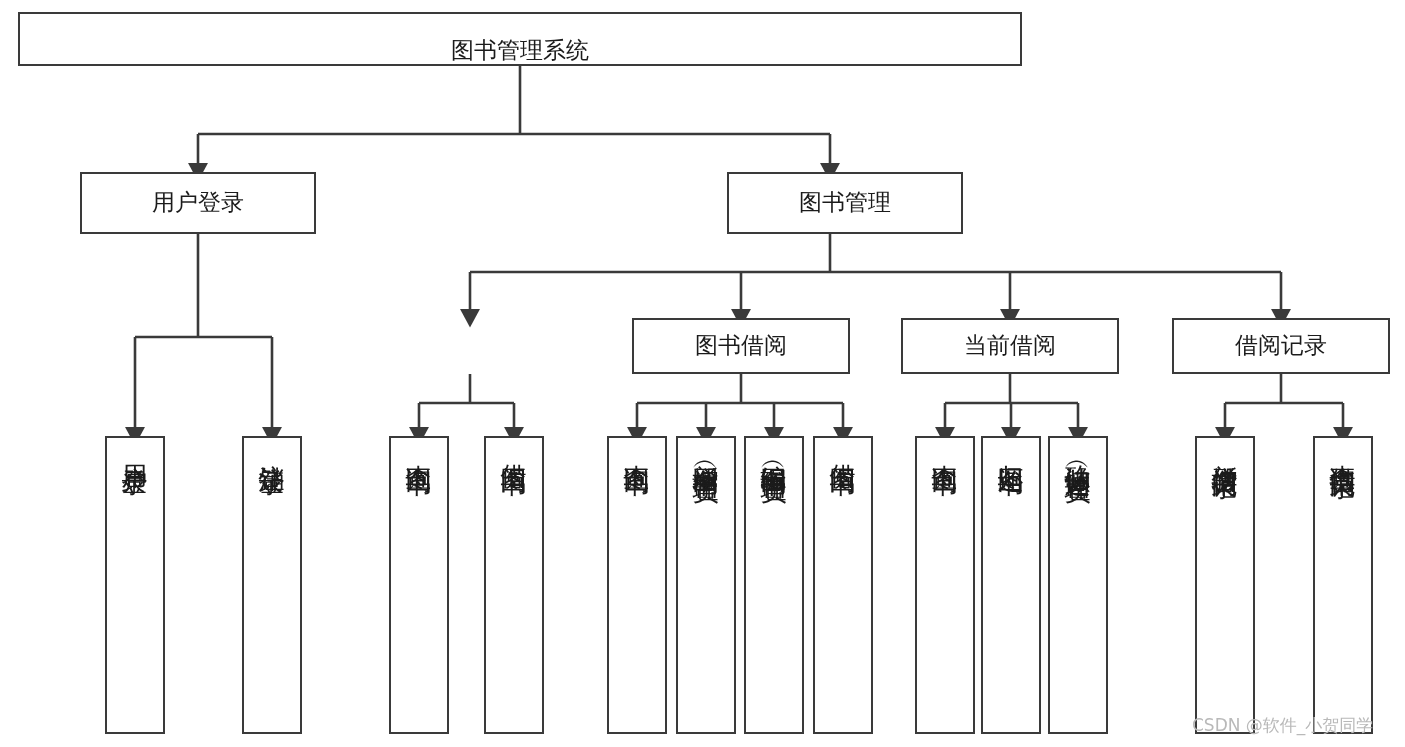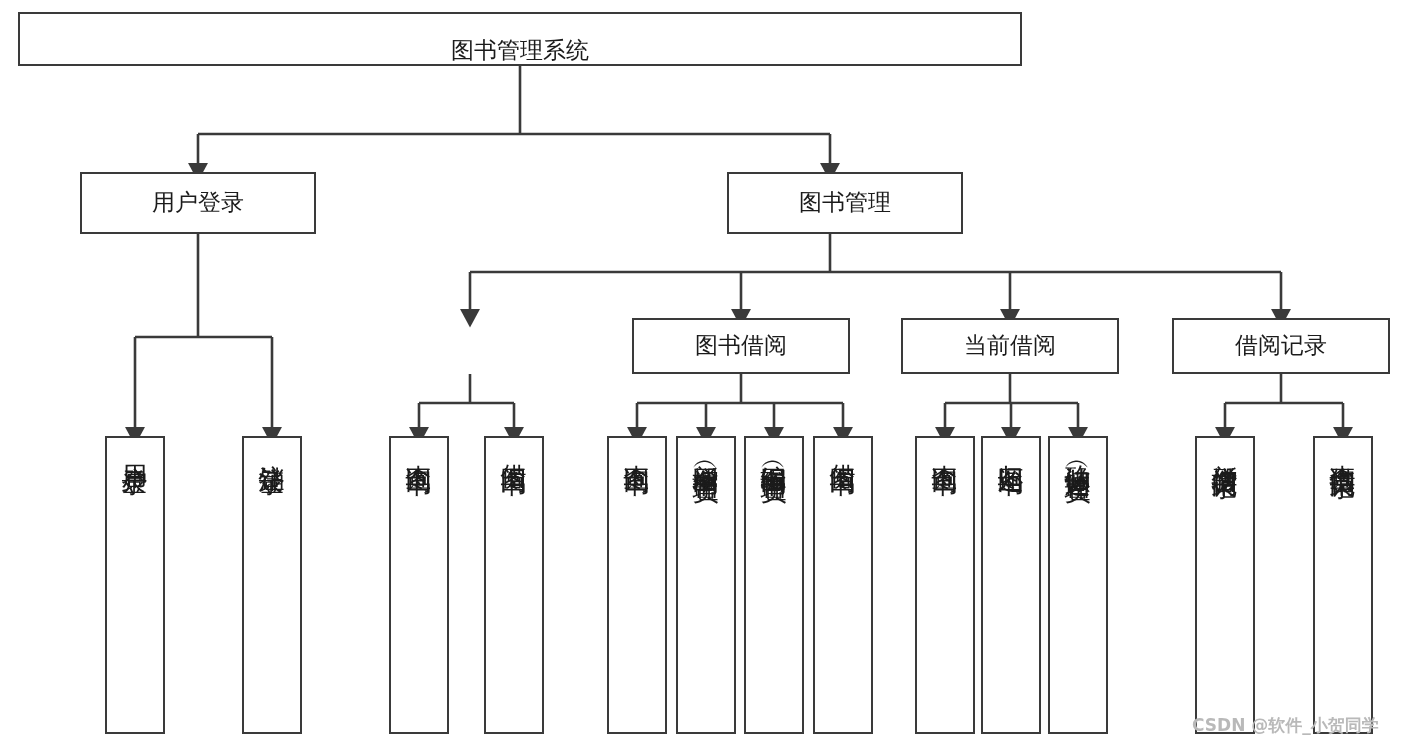--- a/index.html
+++ b/index.html
@@ -58,21 +58,20 @@
     line-height: 1.0;
     letter-spacing: 2px;
   }
   .watermark {
     position: absolute;
     color: #b9b9b9;
     font-size: 17px;
     white-space: nowrap;
     z-index: 5;
     font-family: "DejaVu Sans", "Liberation Sans", sans-serif;
-    font-weight: bold;
   }
 </style>
 </head>
 <body>
 
 <div id="diagram">
   <svg id="edges" viewBox="0 0 1405 747">
     <defs>
       <marker id="arrow" markerWidth="9" markerHeight="9" refX="3.2" refY="4.5" orient="auto" markerUnits="strokeWidth">
         <path d="M0,0.6 L7.2,4.5 L0,8.4 z" fill="#3a3a3a"></path>

